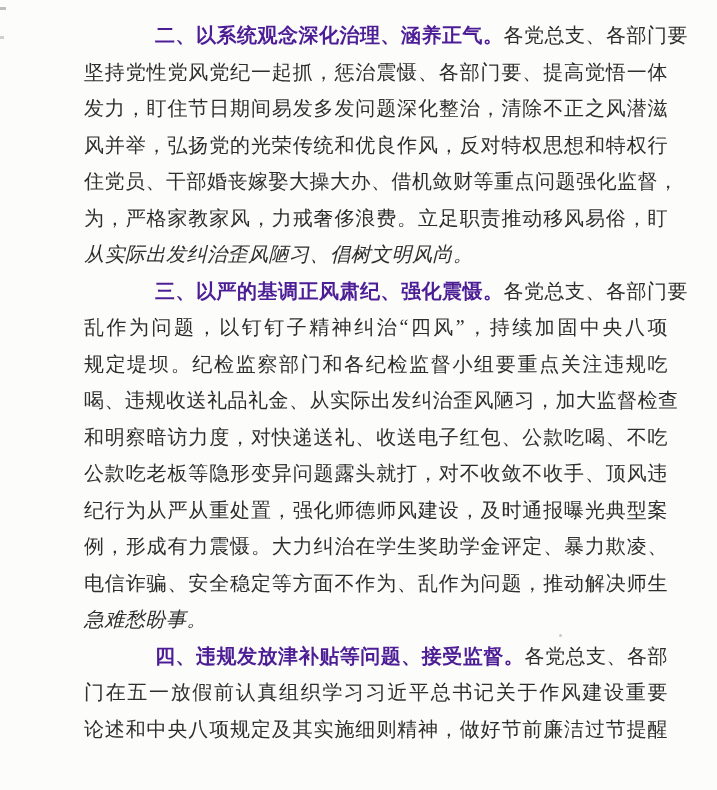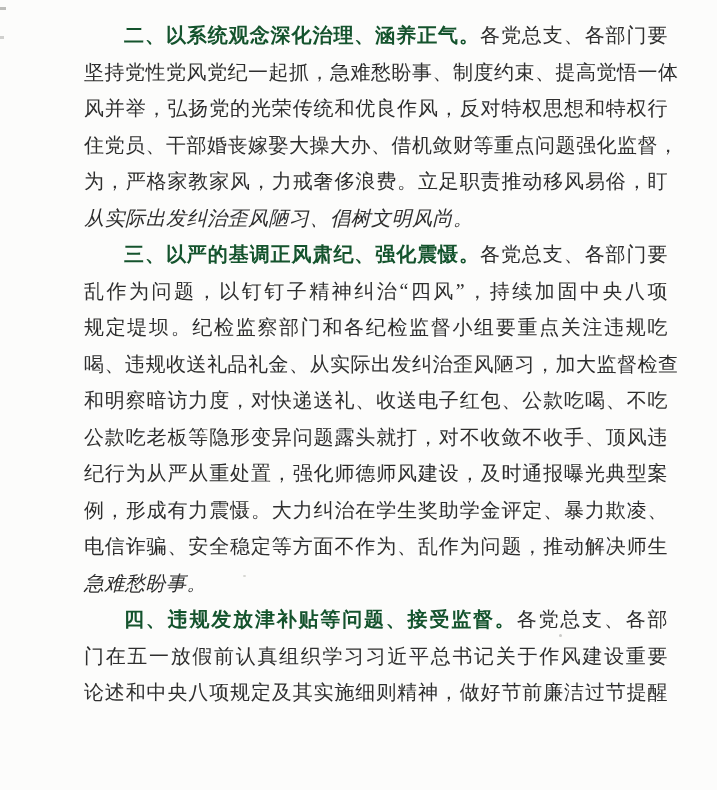--- a/index.html
+++ b/index.html
@@ -34,21 +34,22 @@
   }
   .line.indent {
     padding-left: 40px;
   }
   .line.para-end {
     text-align-last: left;
     font-style: italic;
   }
   .bold {
     font-weight: 700;
-    color: #14532d;
+    color: #4c1d95;
+    margin-left: 31px;
   }
   .speck {
     position: absolute;
     background: #c9c9c6;
     border-radius: 50%;
   }
   .edge-mark {
     position: absolute;
     background: #bdbdba;
   }
@@ -59,21 +60,22 @@
 <div class="page">
 
   <div class="edge-mark" style="left:0; top:7px; width:6px; height:3px;"></div>
   <div class="edge-mark" style="left:0; top:36px; width:4px; height:3px; opacity:.7;"></div>
   <div class="speck" style="left:559px; top:634px; width:3px; height:3px;"></div>
   <div class="speck" style="left:243px; top:575px; width:3px; height:2px; opacity:.8;"></div>
   <div class="speck" style="left:520px; top:140px; width:2px; height:2px; opacity:.7;"></div>
 
   <div class="doc">
       <div class="line indent"><span class="bold">二、以系统观念深化治理、涵养正气。</span><span>各党总支、各部门要</span></div>
-      <div class="line"><span>坚持党性党风党纪一起抓，急难愁盼事、制度约束、提高觉悟一体</span></div>
+      <div class="line"><span>坚持党性党风党纪一起抓，惩治震慑、各部门要、提高觉悟一体</span></div>
+      <div class="line"><span>发力，盯住节日期间易发多发问题深化整治，清除不正之风潜滋</span></div>
       <div class="line"><span>风并举，弘扬党的光荣传统和优良作风，反对特权思想和特权行</span></div>
       <div class="line"><span>住党员、干部婚丧嫁娶大操大办、借机敛财等重点问题强化监督，</span></div>
       <div class="line"><span>为，严格家教家风，力戒奢侈浪费。立足职责推动移风易俗，盯</span></div>
       <div class="line para-end"><span>从实际出发纠治歪风陋习、倡树文明风尚。</span></div>
       <div class="line indent"><span class="bold">三、以严的基调正风肃纪、强化震慑。</span><span>各党总支、各部门要</span></div>
       <div class="line"><span>乱作为问题，以钉钉子精神纠治“四风”，持续加固中央八项</span></div>
       <div class="line"><span>规定堤坝。纪检监察部门和各纪检监督小组要重点关注违规吃</span></div>
       <div class="line"><span>喝、违规收送礼品礼金、从实际出发纠治歪风陋习，加大监督检查</span></div>
       <div class="line"><span>和明察暗访力度，对快递送礼、收送电子红包、公款吃喝、不吃</span></div>
       <div class="line"><span>公款吃老板等隐形变异问题露头就打，对不收敛不收手、顶风违</span></div>

